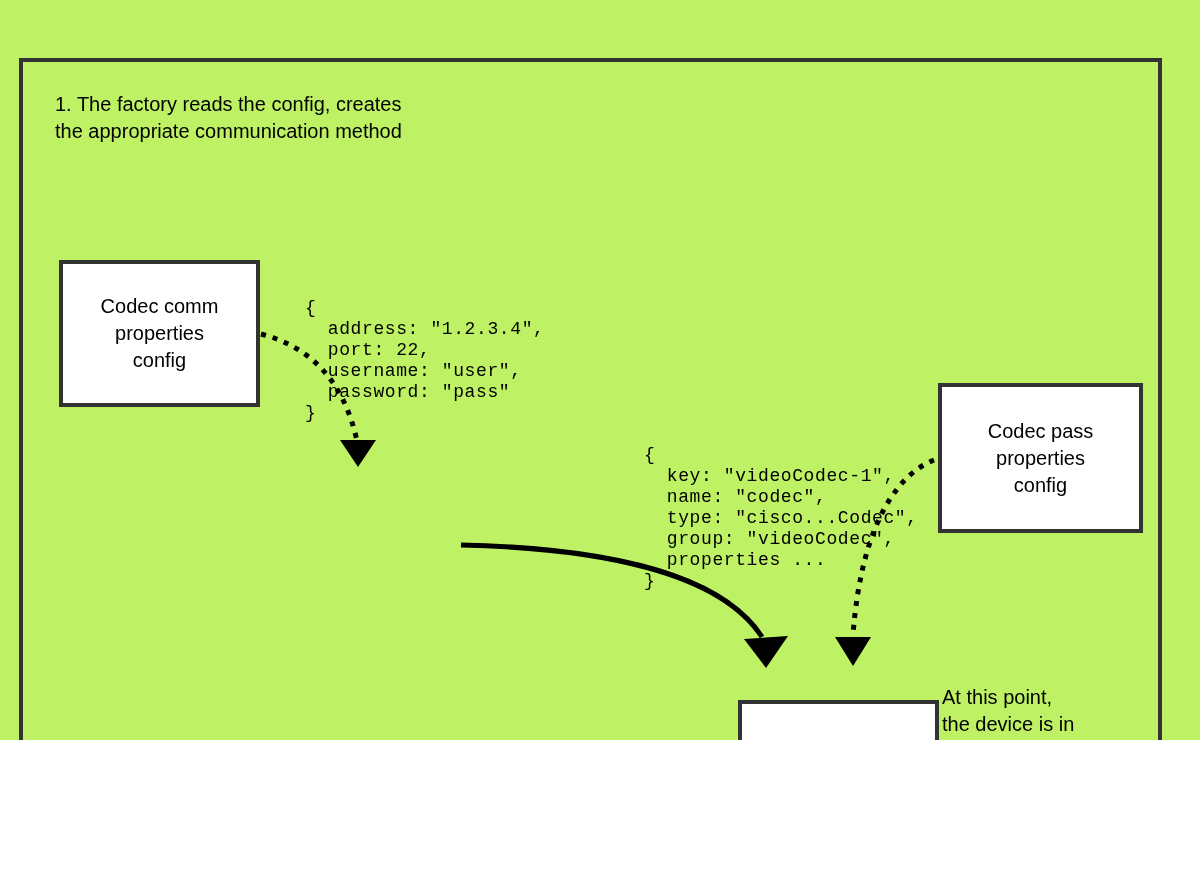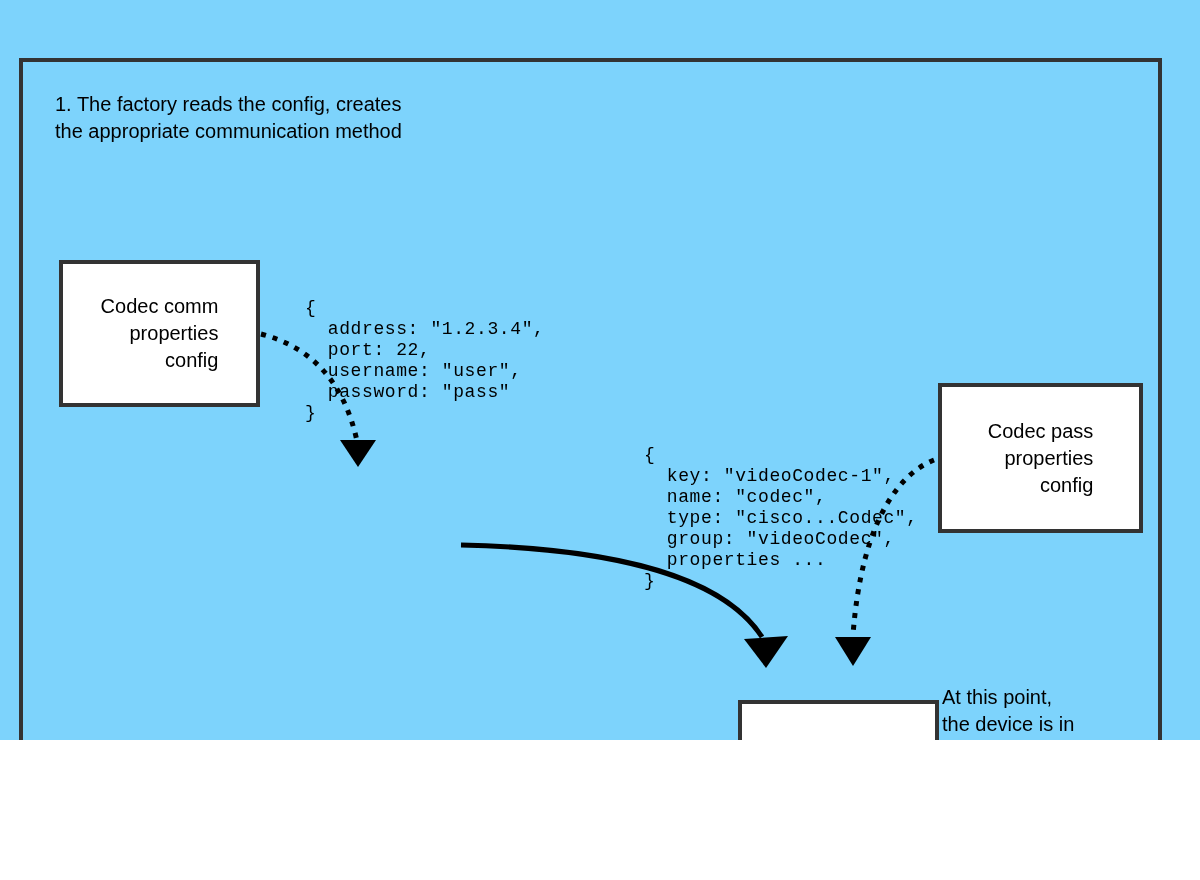--- a/index.html
+++ b/index.html
@@ -2,36 +2,36 @@
 <html><head>
 <meta charset="utf-8">
 <style>
   * { margin:0; padding:0; box-sizing:border-box; }
   html,body { background:#ffffff; }
   body {
     width:1200px; height:880px;
     font-family:"Liberation Sans", sans-serif;
     color:#000;
   }
-  .canvas { position:relative; width:1200px; height:740px; background:#7dd3fc; overflow:hidden; }
+  .canvas { position:relative; width:1200px; height:740px; background:#bef264; overflow:hidden; }
   .frame {
     position:absolute; left:19px; top:58px; width:1143px; height:782px;
     border:4px solid #333333; background:transparent;
   }
   .arrows { position:absolute; left:0; top:0; width:1200px; height:880px; pointer-events:none; }
   .note {
     position:absolute; white-space:pre-line;
     font-size:20px; line-height:27px; color:#000;
   }
   .node {
     position:absolute; border:4px solid #333333; background:#ffffff;
     display:flex; align-items:center; justify-content:center;
   }
   .node-label {
-    white-space:pre-line; text-align:right;
+    white-space:pre-line; text-align:center;
     font-size:20px; line-height:27px; color:#000;
   }
   .code {
     position:absolute; white-space:pre;
     font-family:"Liberation Mono","DejaVu Sans Mono",monospace;
     font-size:18px; letter-spacing:0.6px; line-height:21px; color:#000;
   }
 </style>
 </head>
 <body>

